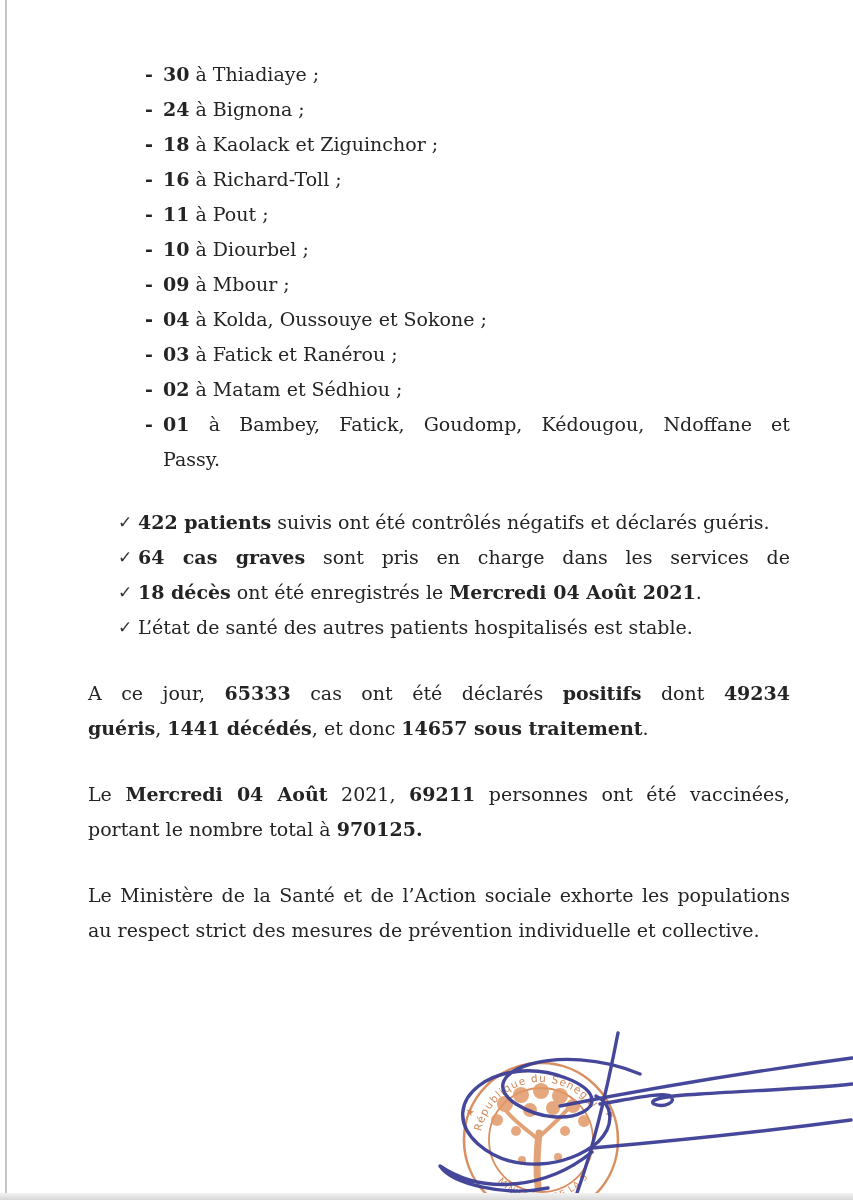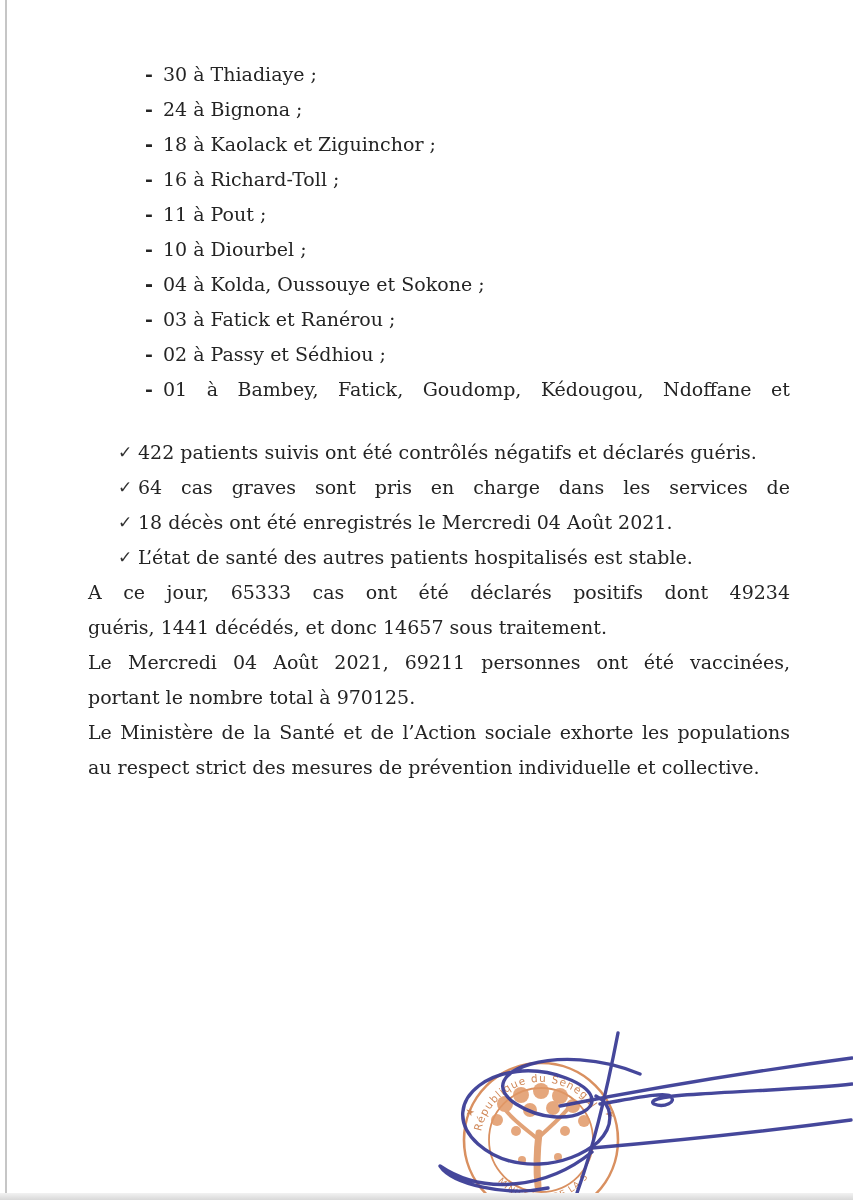--- a/index.html
+++ b/index.html
@@ -3,29 +3,29 @@
 <meta charset="utf-8">
 <style>
   html,body{margin:0;padding:0;background:#ffffff;}
   .page{
     position:relative;width:853px;height:1200px;background:#ffffff;overflow:hidden;
     font-family:"DejaVu Serif","Liberation Serif",serif;color:#242424;
   }
   .edge-left{position:absolute;left:5px;top:0;width:2px;height:100%;background:#c6c6c6;z-index:6;}
   .edge-bottom{position:absolute;left:0;bottom:0;width:100%;height:7px;background:linear-gradient(#f2f2f2,#d8d8d8);z-index:6;}
   .doc{position:absolute;left:88px;top:57px;width:702px;font-size:19px;line-height:35px;z-index:2;}
-  b{font-weight:400;}
+  b{font-weight:700;}
   .line{text-align:left;}
   .line.j{text-align:justify;text-align-last:justify;}
   .bullet-item{position:relative;padding-left:75px;}
   .bullet-item > .marker{position:absolute;left:57px;top:0;font-weight:700;}
   .check-item{position:relative;padding-left:50px;}
   .check-item > .marker{position:absolute;left:30px;top:0;font-size:17px;color:#333;}
   .check-block{margin-top:28px;}
-  .paras .para{}
+  .paras .para{margin-top:31px;}
   .overlay{position:absolute;left:0;top:0;width:853px;height:1200px;z-index:3;pointer-events:none;}
 </style>
 </head>
 <body>
 
 <div class="page">
 
   <div class="doc">
 
     <div class="list bullets">
@@ -71,20 +71,23 @@
 
         <div class="bullet-item">
           <span class="marker">-</span>
           <div class="content">
             <div class="line"><b>10</b><span> à Diourbel ;</span></div>
           </div>
         </div>
 
         <div class="bullet-item">
           <span class="marker">-</span>
+          <div class="content">
+            <div class="line"><b>09</b><span> à Mbour ;</span></div>
+          </div>
         </div>
 
         <div class="bullet-item">
           <span class="marker">-</span>
         </div>
 
         <div class="bullet-item">
           <span class="marker">-</span>
           <div class="content">
             <div class="line"><b>04</b><span> à Kolda, Oussouye et Sokone ;</span></div>
@@ -94,28 +97,29 @@
         <div class="bullet-item">
           <span class="marker">-</span>
           <div class="content">
             <div class="line"><b>03</b><span> à Fatick et Ranérou ;</span></div>
           </div>
         </div>
 
         <div class="bullet-item">
           <span class="marker">-</span>
           <div class="content">
-            <div class="line"><b>02</b><span> à Passy et Sédhiou ;</span></div>
+            <div class="line"><b>02</b><span> à Matam et Sédhiou ;</span></div>
           </div>
         </div>
 
         <div class="bullet-item">
           <span class="marker">-</span>
           <div class="content">
             <div class="line j"><b>01</b><span> à Bambey, Fatick, Goudomp, Kédougou, Ndoffane et</span></div>
+            <div class="line"><span>Passy.</span></div>
           </div>
         </div>
       </div>
 
     <div class="list checks check-block">
 
         <div class="check-item">
           <span class="marker">✓</span>
           <div class="content">
             <div class="line"><b>422 patients</b><span> suivis ont été contrôlés négatifs et déclarés guéris.</span></div>

